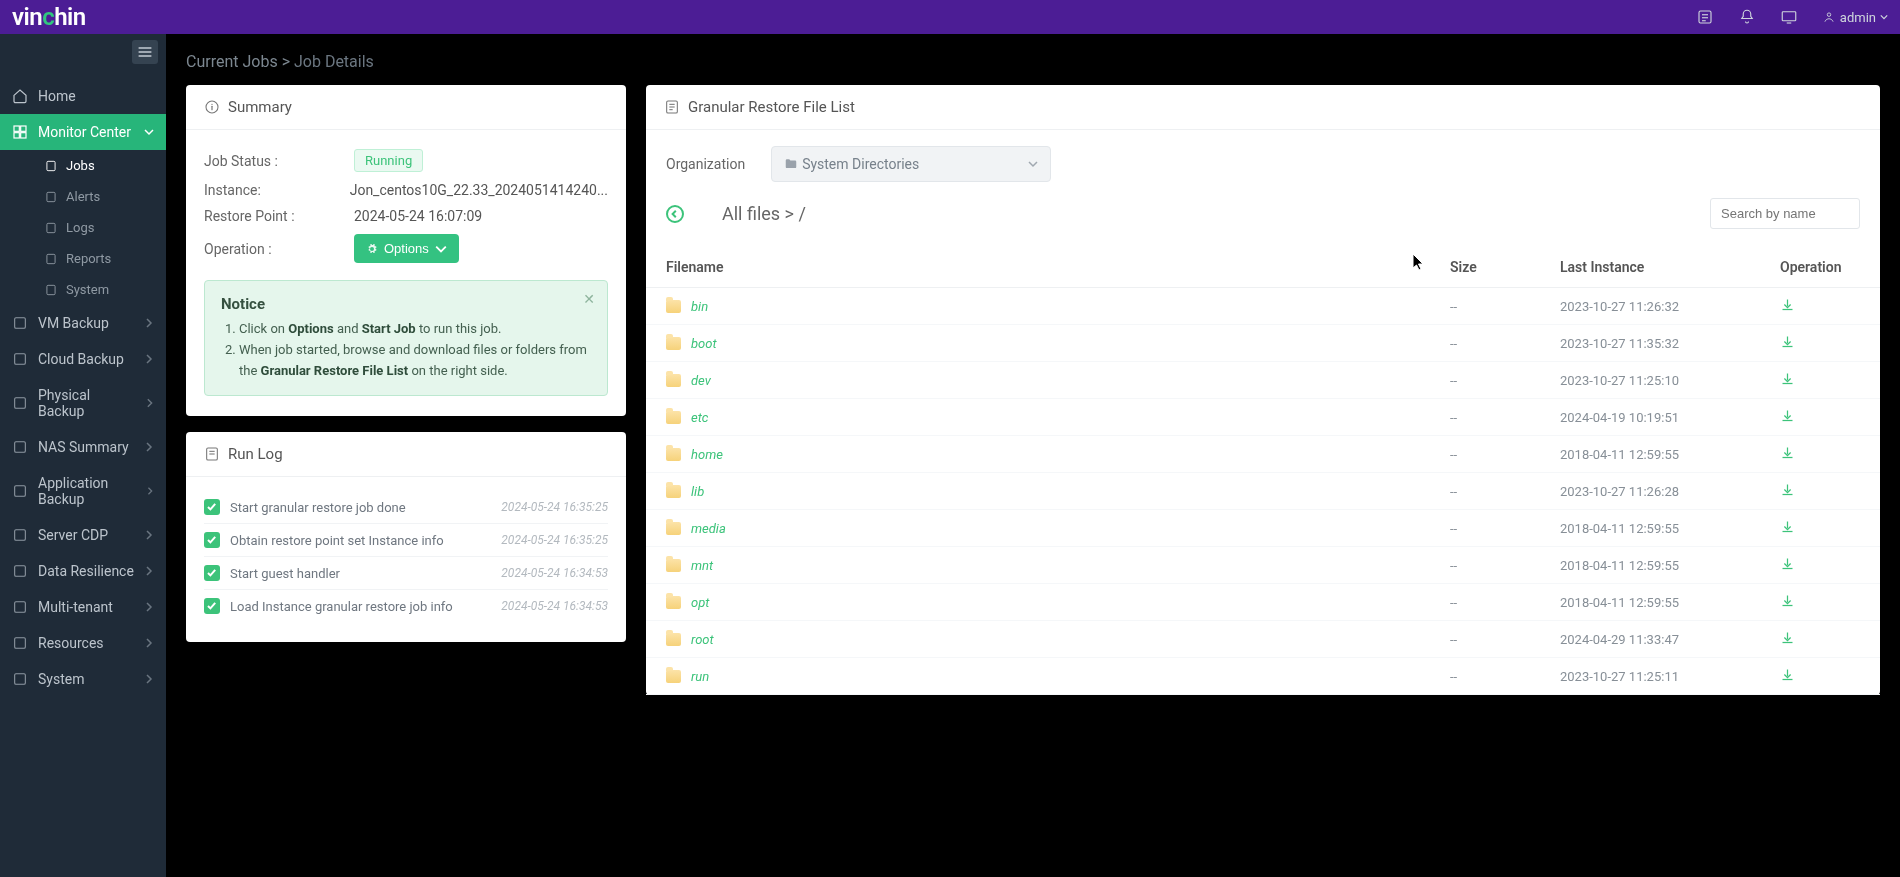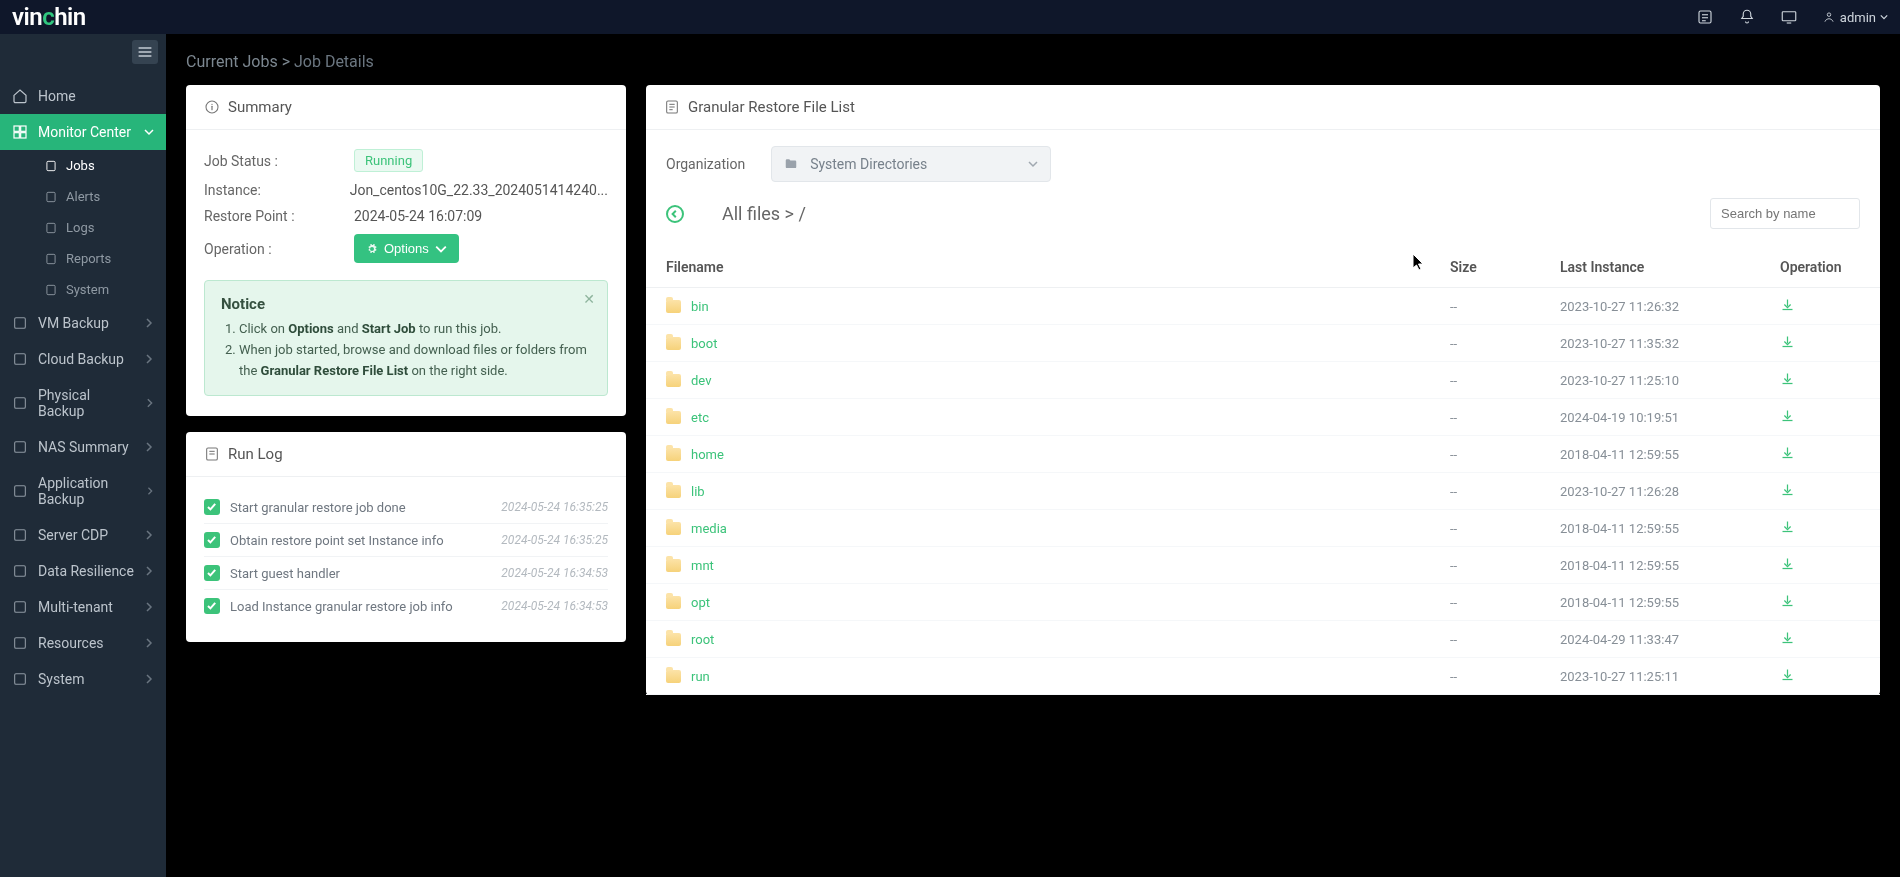--- a/index.html
+++ b/index.html
@@ -10,21 +10,21 @@
   background: #f0f2f5;
   width: 1900px;
   height: 877px;
   overflow: hidden;
 }
 
 .topbar {
   display: flex;
   align-items: center;
   justify-content: space-between;
-  background: #0f172a;
+  background: #4c1d95;
   height: 34px;
   padding: 0 12px;
 }
 .logo {
   display: flex;
   align-items: center;
   font-size: 24px;
   font-weight: 600;
   color: #fff;
   letter-spacing: -0.5px;
@@ -85,37 +85,37 @@
 .runlog-item { display: flex; align-items: center; gap: 10px; padding: 8px 0; border-bottom: 1px solid #f1f3f5; font-size: 13px; color: #6f7780; }
 .runlog-item:last-child { border-bottom: none; }
 .runlog-check { width: 16px; height: 16px; background: #3cc37a; border-radius: 3px; display: flex; align-items: center; justify-content: center; }
 .runlog-check svg { width: 10px; height: 8px; stroke: #fff; fill: none; stroke-width: 2.5; }
 .runlog-time { margin-left: auto; color: #b3b9bf; font-style: italic; font-size: 12px; }
 
 
 .filelist-head { padding: 16px 20px 10px 20px; }
 .org-row { display: flex; align-items: center; gap: 26px; margin-bottom: 16px; }
 .org-label { color: #666; font-size: 14px; }
-.org-select { width: 280px; background: #f1f3f5; border: 1px solid #e2e6ea; border-radius: 4px; padding: 9px 12px; display: flex; align-items: center; gap: 12px; color: #77818b; font-size: 14px; cursor: pointer; }
+.org-select { width: 280px; background: #f1f3f5; border: 1px solid #e2e6ea; border-radius: 4px; padding: 9px 12px; display: flex; align-items: center; gap: 4px; color: #77818b; font-size: 14px; cursor: pointer; }
 .org-select .sel-chev { margin-left: auto; width: 10px; height: 10px; }
 .org-select svg.folder { width: 14px; height: 14px; fill: #9aa2ab; }
 
 .path-row { display: flex; align-items: center; gap: 10px; margin-bottom: 8px; }
 .path-back { width: 18px; height: 18px; border: 2px solid #3cc37a; border-radius: 50%; display: flex; align-items: center; justify-content: center; cursor: pointer; }
 .path-back svg { width: 8px; height: 8px; stroke: #3cc37a; fill: none; stroke-width: 2.5; }
 .path-text { color: #666; font-size: 18px; margin-left: 28px; }
 .search-box { margin-left: auto; width: 150px; border: 1px solid #e2e6ea; border-radius: 3px; padding: 7px 10px; font-size: 13px; color: #a0a8b0; background: #fff; }
 
 .file-table { width: 100%; border-collapse: collapse; }
 .file-table th { text-align: left; font-weight: 600; color: #555; padding: 12px 20px; border-bottom: 1px solid #eef0f2; font-size: 14px; }
 .file-table td { padding: 9px 20px; border-bottom: 1px solid #f5f7f9; font-size: 13px; color: #878f97; }
 .fcell { display: flex; align-items: center; gap: 10px; }
 .folder-icon { width: 15px; height: 13px; background: linear-gradient(#fce3a8,#f6d27a); border-radius: 2px; position: relative; }
 .folder-icon::before { content:''; position:absolute; top:-3px; left:0; width:7px; height:4px; background:#fce3a8; border-radius: 2px 2px 0 0; }
-.fname-link { color: #3cc37a; cursor: pointer; }
+.fname-link { color: #3cc37a; cursor: pointer; font-style: italic; }
 .dl-icon { width: 15px; height: 15px; stroke: #3cc37a; fill: none; stroke-width: 2; cursor: pointer; }
 
 .cursor-pointer { position: absolute; left: 1412px; top: 253px; width: 14px; height: 20px; pointer-events: none; z-index: 9999; }
 
 th.col-size { width: 110px; }
 th.col-mod { width: 220px; }
 th.col-op { width: 120px; }
 </style>
 </head>
 <body>

